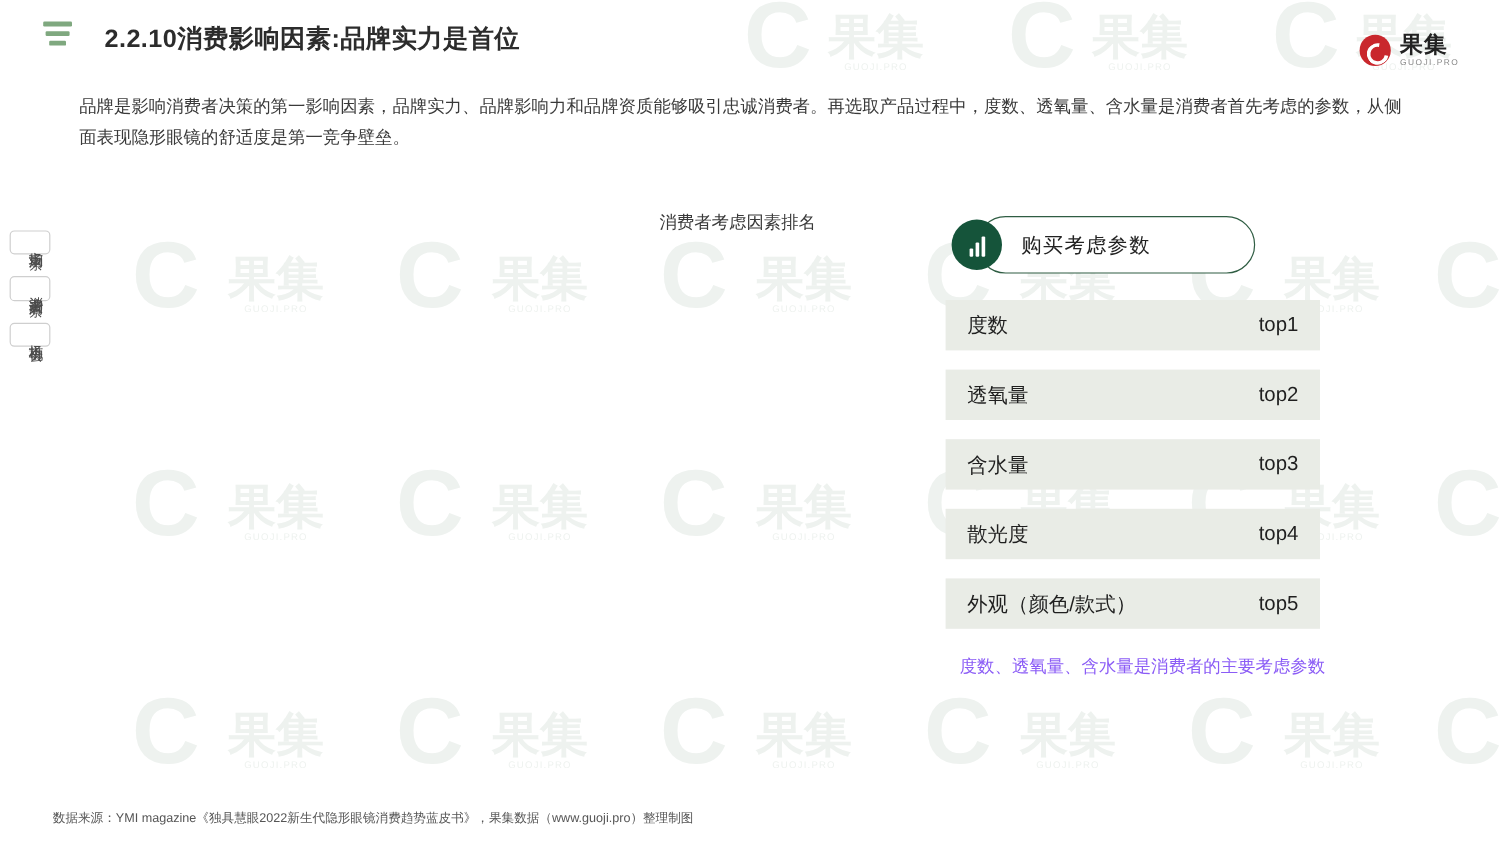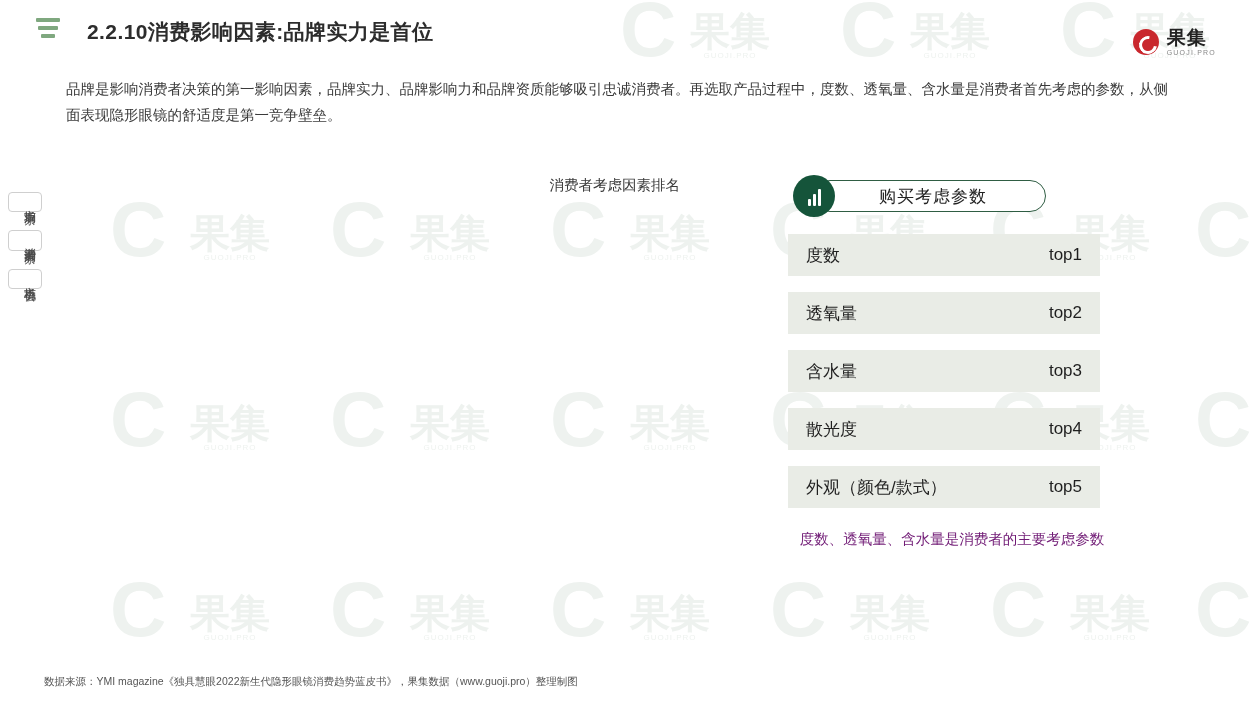--- a/index.html
+++ b/index.html
@@ -221,29 +221,28 @@
   
   .right-panel {
     position: absolute;
     left: 760px;
     top: 180px;
     width: 420px;
     z-index: 2;
   }
   .pill {
     width: 232px;
-    height: 32px;
+    height: 48px;
     border: 1px solid #2f5d43;
     border-radius: 24px;
     display: flex;
     align-items: center;
     background: #ffffff;
     margin-left: 54px;
     box-sizing: border-box;
-    gap: 28px;
   }
   .pill-badge {
     width: 42px;
     height: 42px;
     border-radius: 50%;
     background: #15543a;
     margin-left: -22px;
     display: flex;
     align-items: flex-end;
     justify-content: center;
@@ -287,21 +286,21 @@
     color: #1f1f1f;
   }
   .rank-value {
     font-size: 17px;
     color: #1f1f1f;
   }
   .summary {
     margin-top: 22px;
     text-align: center;
     font-size: 14.5px;
-    color: #701a75;
+    color: #8b5cf6;
     width: 420px;
     margin-left: -18px;
   }
 
   
   .footer {
     position: absolute;
     left: 44px;
     bottom: 14px;
     font-size: 10.5px;

